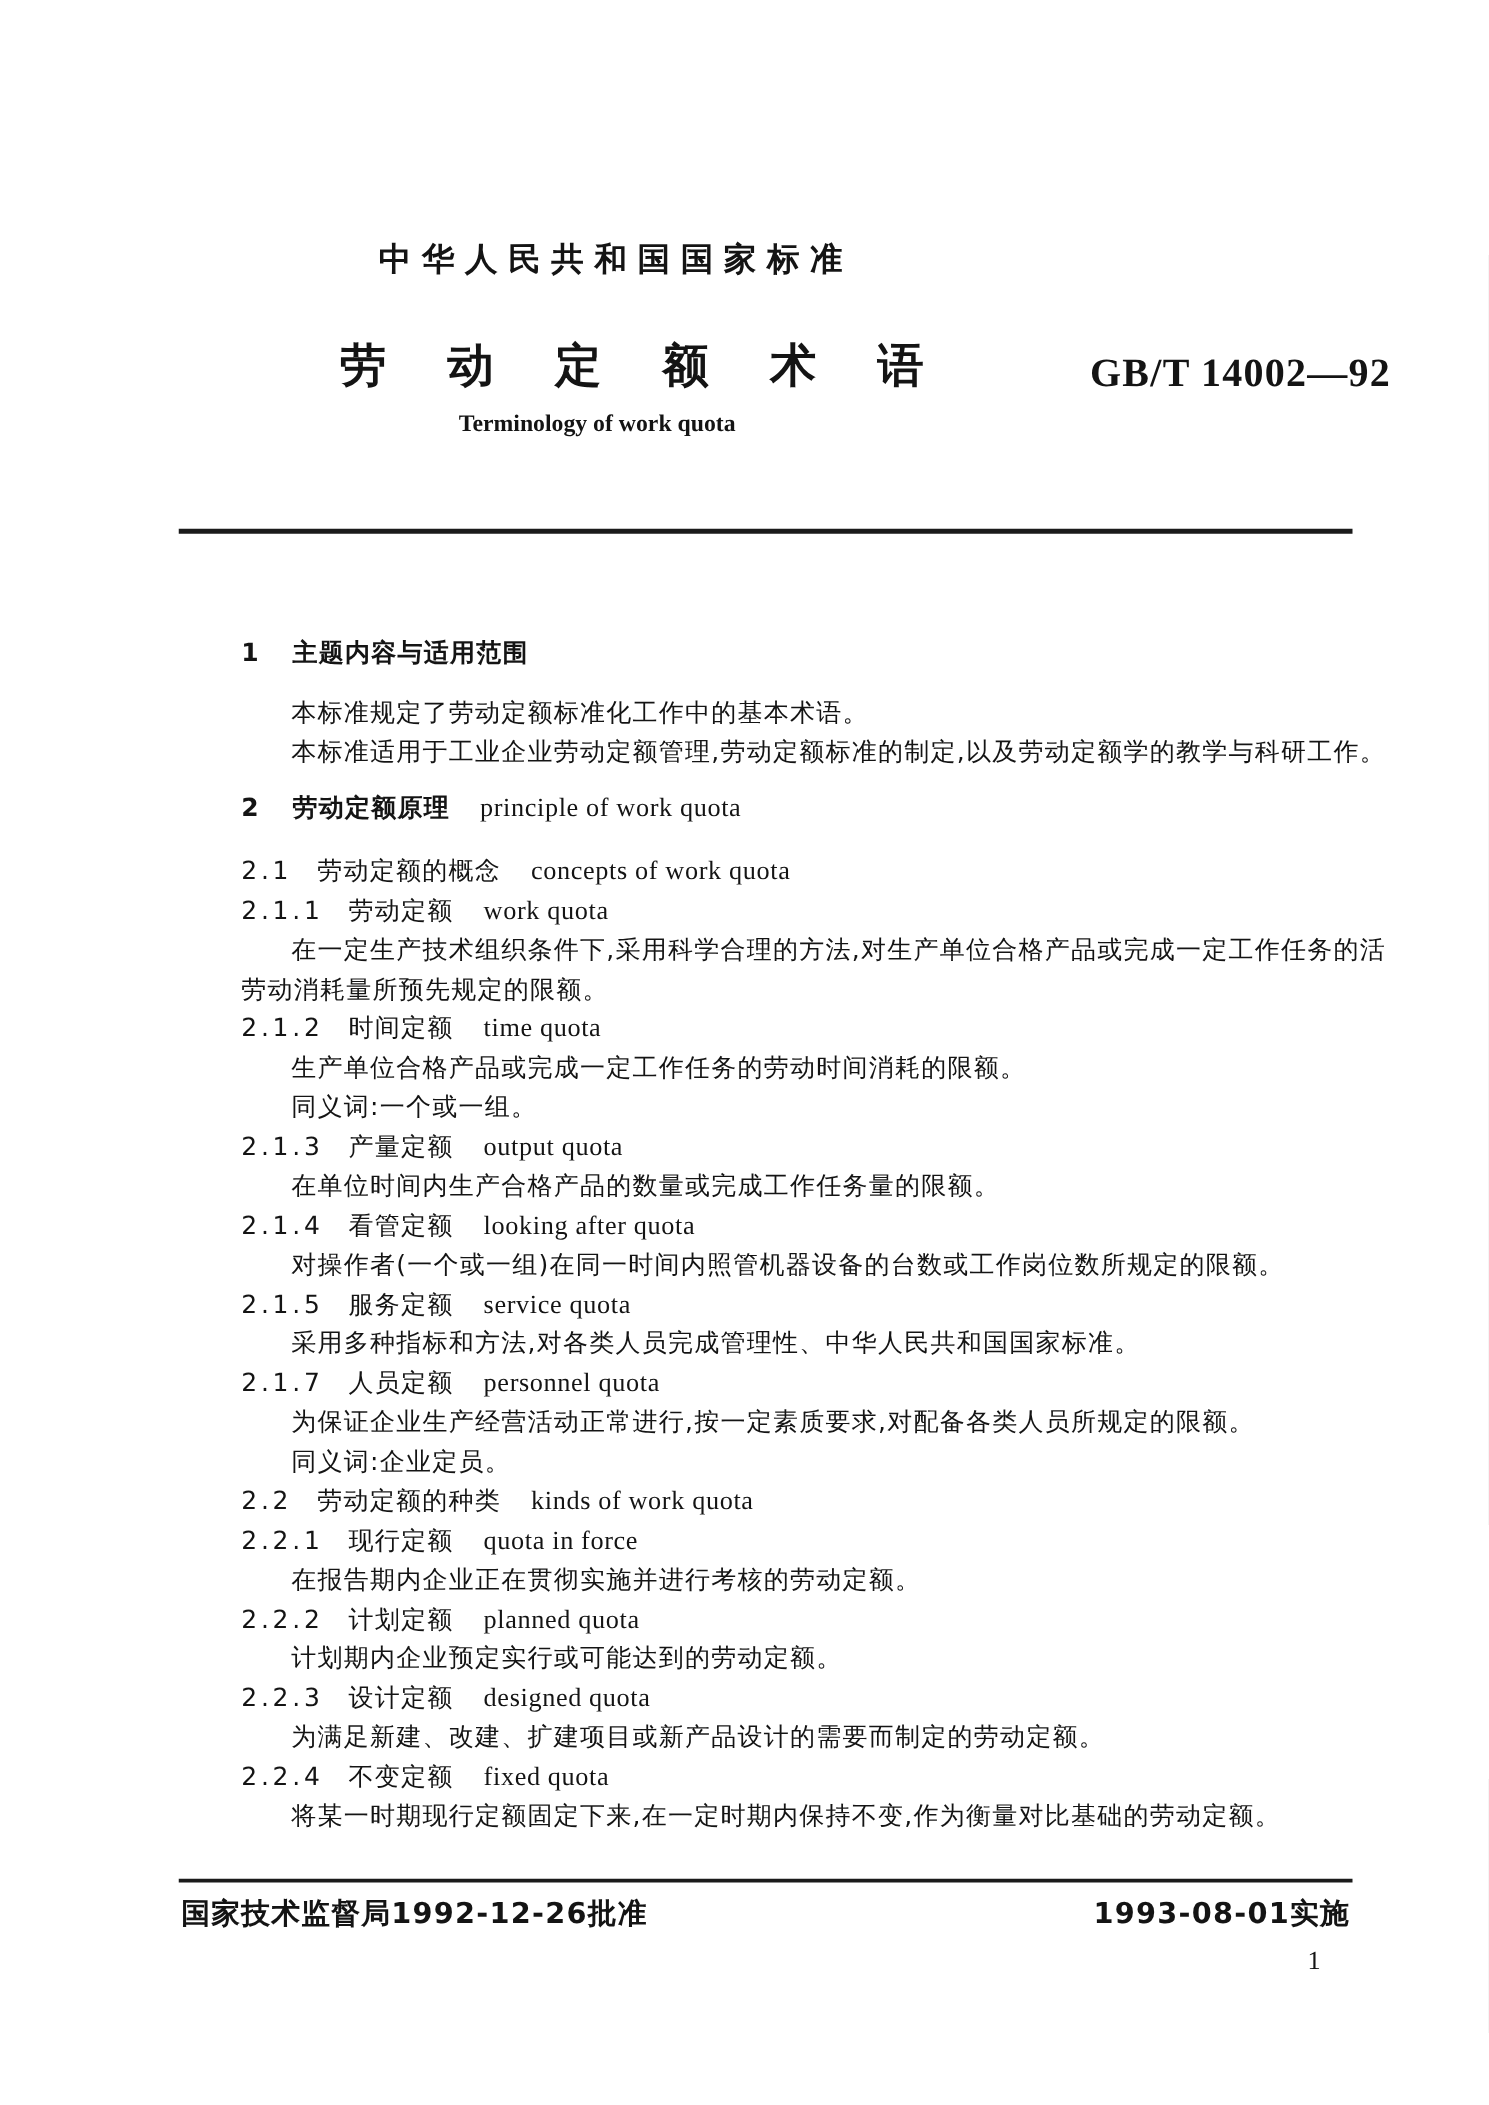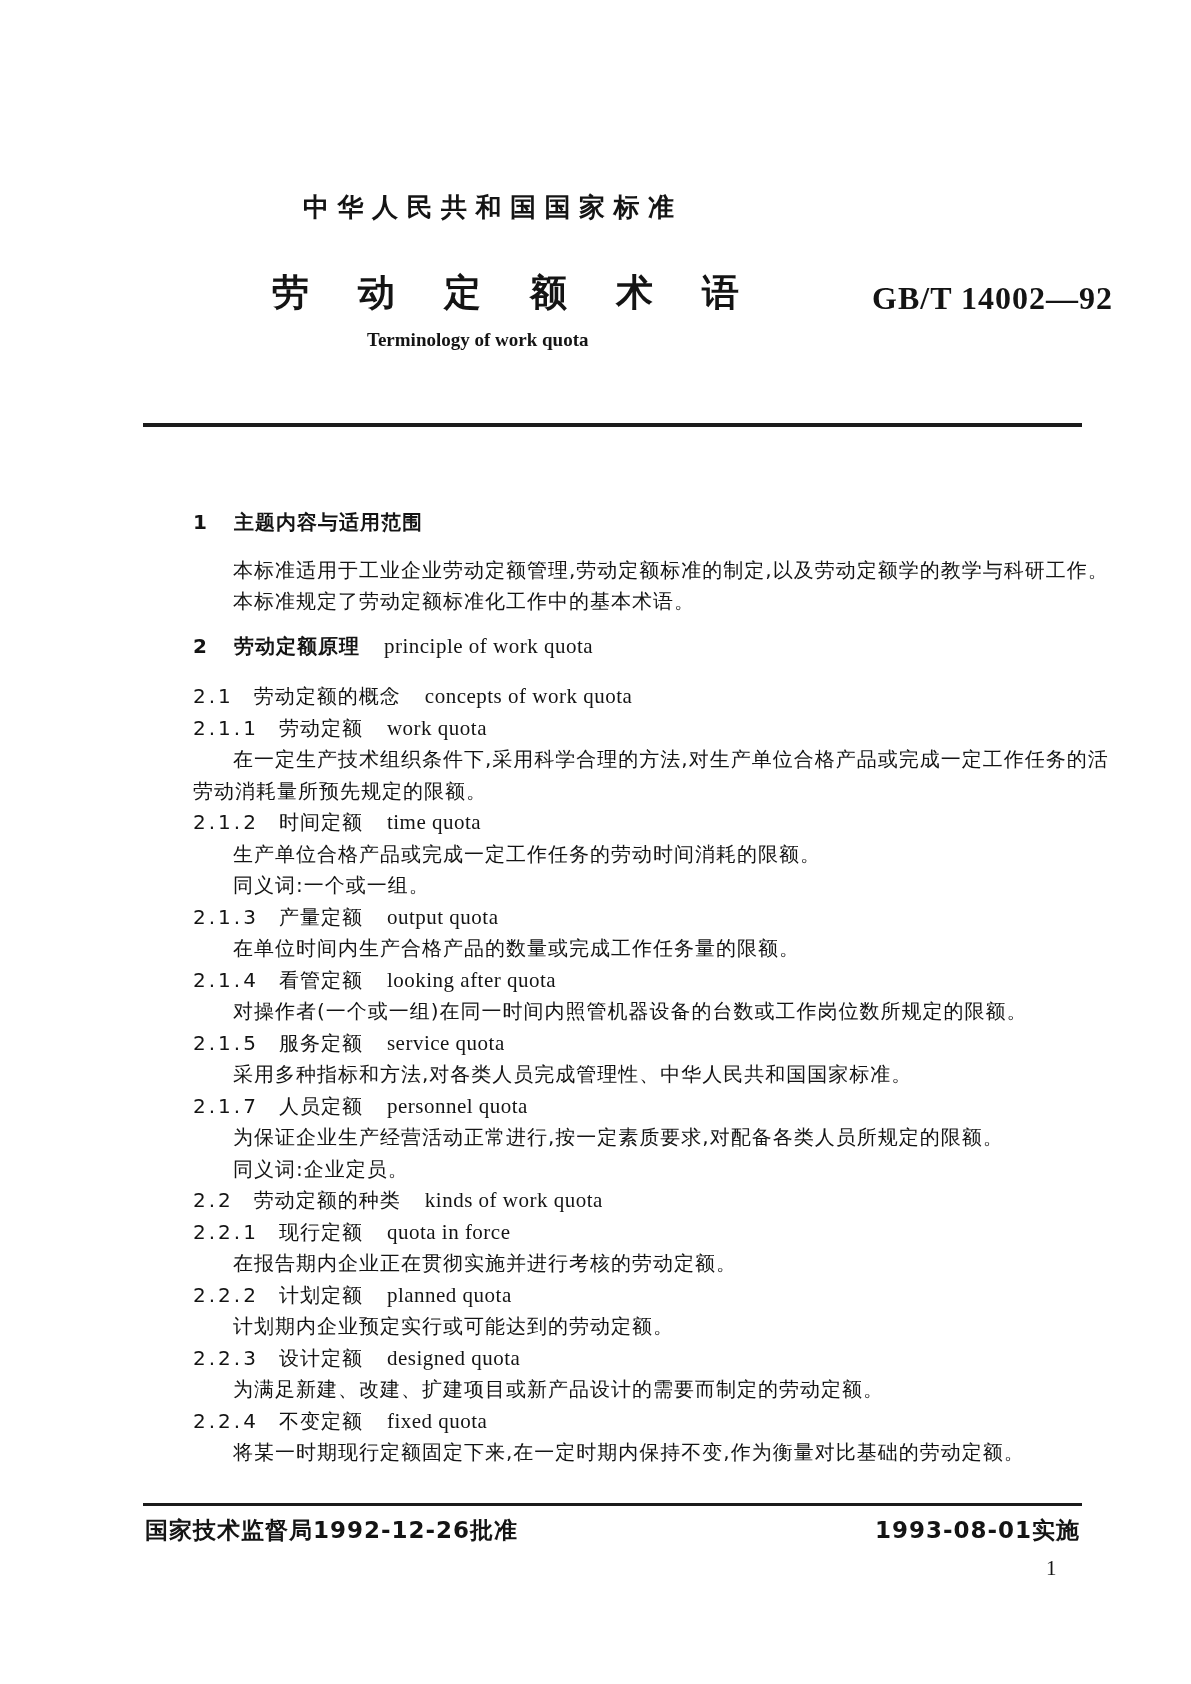--- a/index.html
+++ b/index.html
@@ -88,22 +88,22 @@
 
 <div class="page">
   <div class="national">中华人民共和国国家标准</div>
   <div class="title-cn">劳动定额术语</div>
   <div class="std-no">GB/T 14002—92</div>
   <div class="title-en">Terminology of work quota</div>
   <div class="rule rule-top"></div>
 
   <div class="body">
       <div class="line h1"><span class="num">1</span><span class="zh">主题内容与适用范围</span></div>
+      <div class="line para indent"><span>本标准规定了劳动定额标准化工作中的基本术语。</span></div>
       <div class="line para indent"><span>本标准适用于工业企业劳动定额管理,劳动定额标准的制定,以及劳动定额学的教学与科研工作。</span></div>
-      <div class="line para indent"><span>本标准规定了劳动定额标准化工作中的基本术语。</span></div>
       <div class="line h2"><span class="num">2</span><span class="zh">劳动定额原理</span><span class="en">principle of work quota</span></div>
       <div class="line clause"><span class="num">2.1</span><span class="zh">劳动定额的概念</span><span class="en">concepts of work quota</span></div>
       <div class="line clause"><span class="num">2.1.1</span><span class="zh">劳动定额</span><span class="en">work quota</span></div>
       <div class="line para indent"><span>在一定生产技术组织条件下,采用科学合理的方法,对生产单位合格产品或完成一定工作任务的活</span></div>
       <div class="line cont"><span>劳动消耗量所预先规定的限额。</span></div>
       <div class="line clause"><span class="num">2.1.2</span><span class="zh">时间定额</span><span class="en">time quota</span></div>
       <div class="line para indent"><span>生产单位合格产品或完成一定工作任务的劳动时间消耗的限额。</span></div>
       <div class="line para indent"><span>同义词:一个或一组。</span></div>
       <div class="line clause"><span class="num">2.1.3</span><span class="zh">产量定额</span><span class="en">output quota</span></div>
       <div class="line para indent"><span>在单位时间内生产合格产品的数量或完成工作任务量的限额。</span></div>

